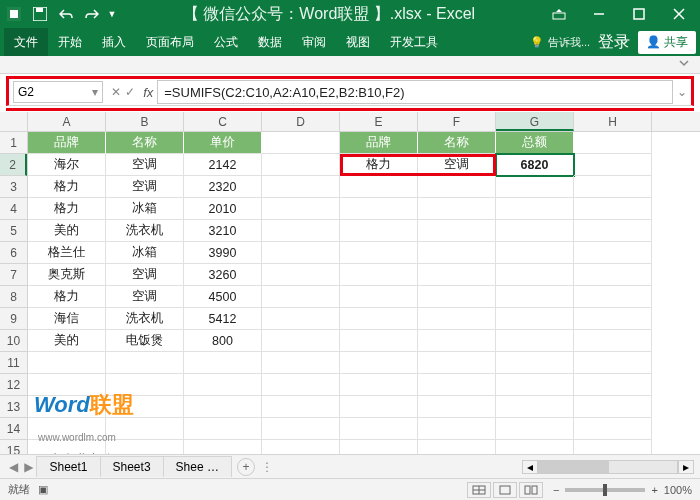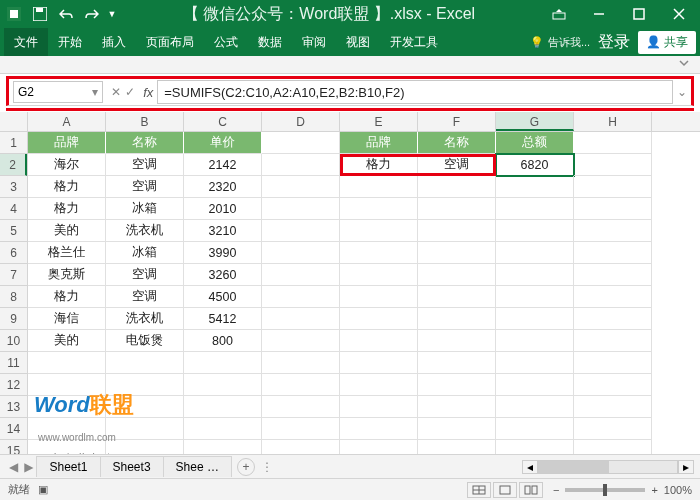--- a/index.html
+++ b/index.html
@@ -40,21 +40,21 @@
 
 .grid-body { flex: 1; display: flex; overflow: hidden; position: relative; }
 .row-headers { width: 28px; background: #f3f3f3; border-right: 1px solid #d4d4d4; }
 .rowh { height: 22px; border-bottom: 1px solid #d4d4d4; text-align: center; font-size: 12px; color: #555; line-height: 22px; }
 .rowh.selected { background: #d6e8df; border-right: 2px solid #0d7a3f; }
 .cells { flex: 1; position: relative; }
 .row { display: flex; height: 22px; }
 .cell { border-right: 1px solid #e0e0e0; border-bottom: 1px solid #e0e0e0; font-size: 12.5px; display: flex; align-items: center; padding: 0 4px; color: #222; }
 .cell.hdr { background: #7ab86f; color: #fff; font-weight: 500; justify-content: center; border-right: 1px solid #fff; }
 .cell.center { justify-content: center; }
-.cell.bold { font-weight: 400; }
+.cell.bold { font-weight: 700; }
 .cell.active { outline: 2px solid #0d7a3f; outline-offset: -1px; background: #fff; }
 .redbox { position: absolute; border: 3px solid #e60012; pointer-events: none; }
 
 .sheet-tabs { height: 24px; border-top: 1px solid #d4d4d4; background: #f3f3f3; display: flex; align-items: center; padding: 0 6px; font-size: 12px; }
 .sheet-tabs .nav { color: #888; margin: 0 3px; cursor: pointer; }
 .sheet-tabs .stab { padding: 3px 12px; border: 1px solid #d4d4d4; border-bottom: none; background: #eee; cursor: pointer; margin-right: -1px; }
 .sheet-tabs .stab.active { background: #fff; border-top: 1px solid #0d7a3f; color: #0d7a3f; font-weight: 500; border-bottom: 1px solid #fff; }
 .sheet-tabs .addsheet { margin-left: 6px; width: 18px; height: 18px; border: 1px solid #ccc; border-radius: 50%; text-align: center; line-height: 16px; color: #666; cursor: pointer; }
 .sheet-tabs .hscroll { margin-left: auto; display: flex; align-items: center; gap: 0; }
 .sheet-tabs .hscroll .track { width: 140px; height: 14px; background: #e8e8e8; border: 1px solid #ccc; position: relative; }

